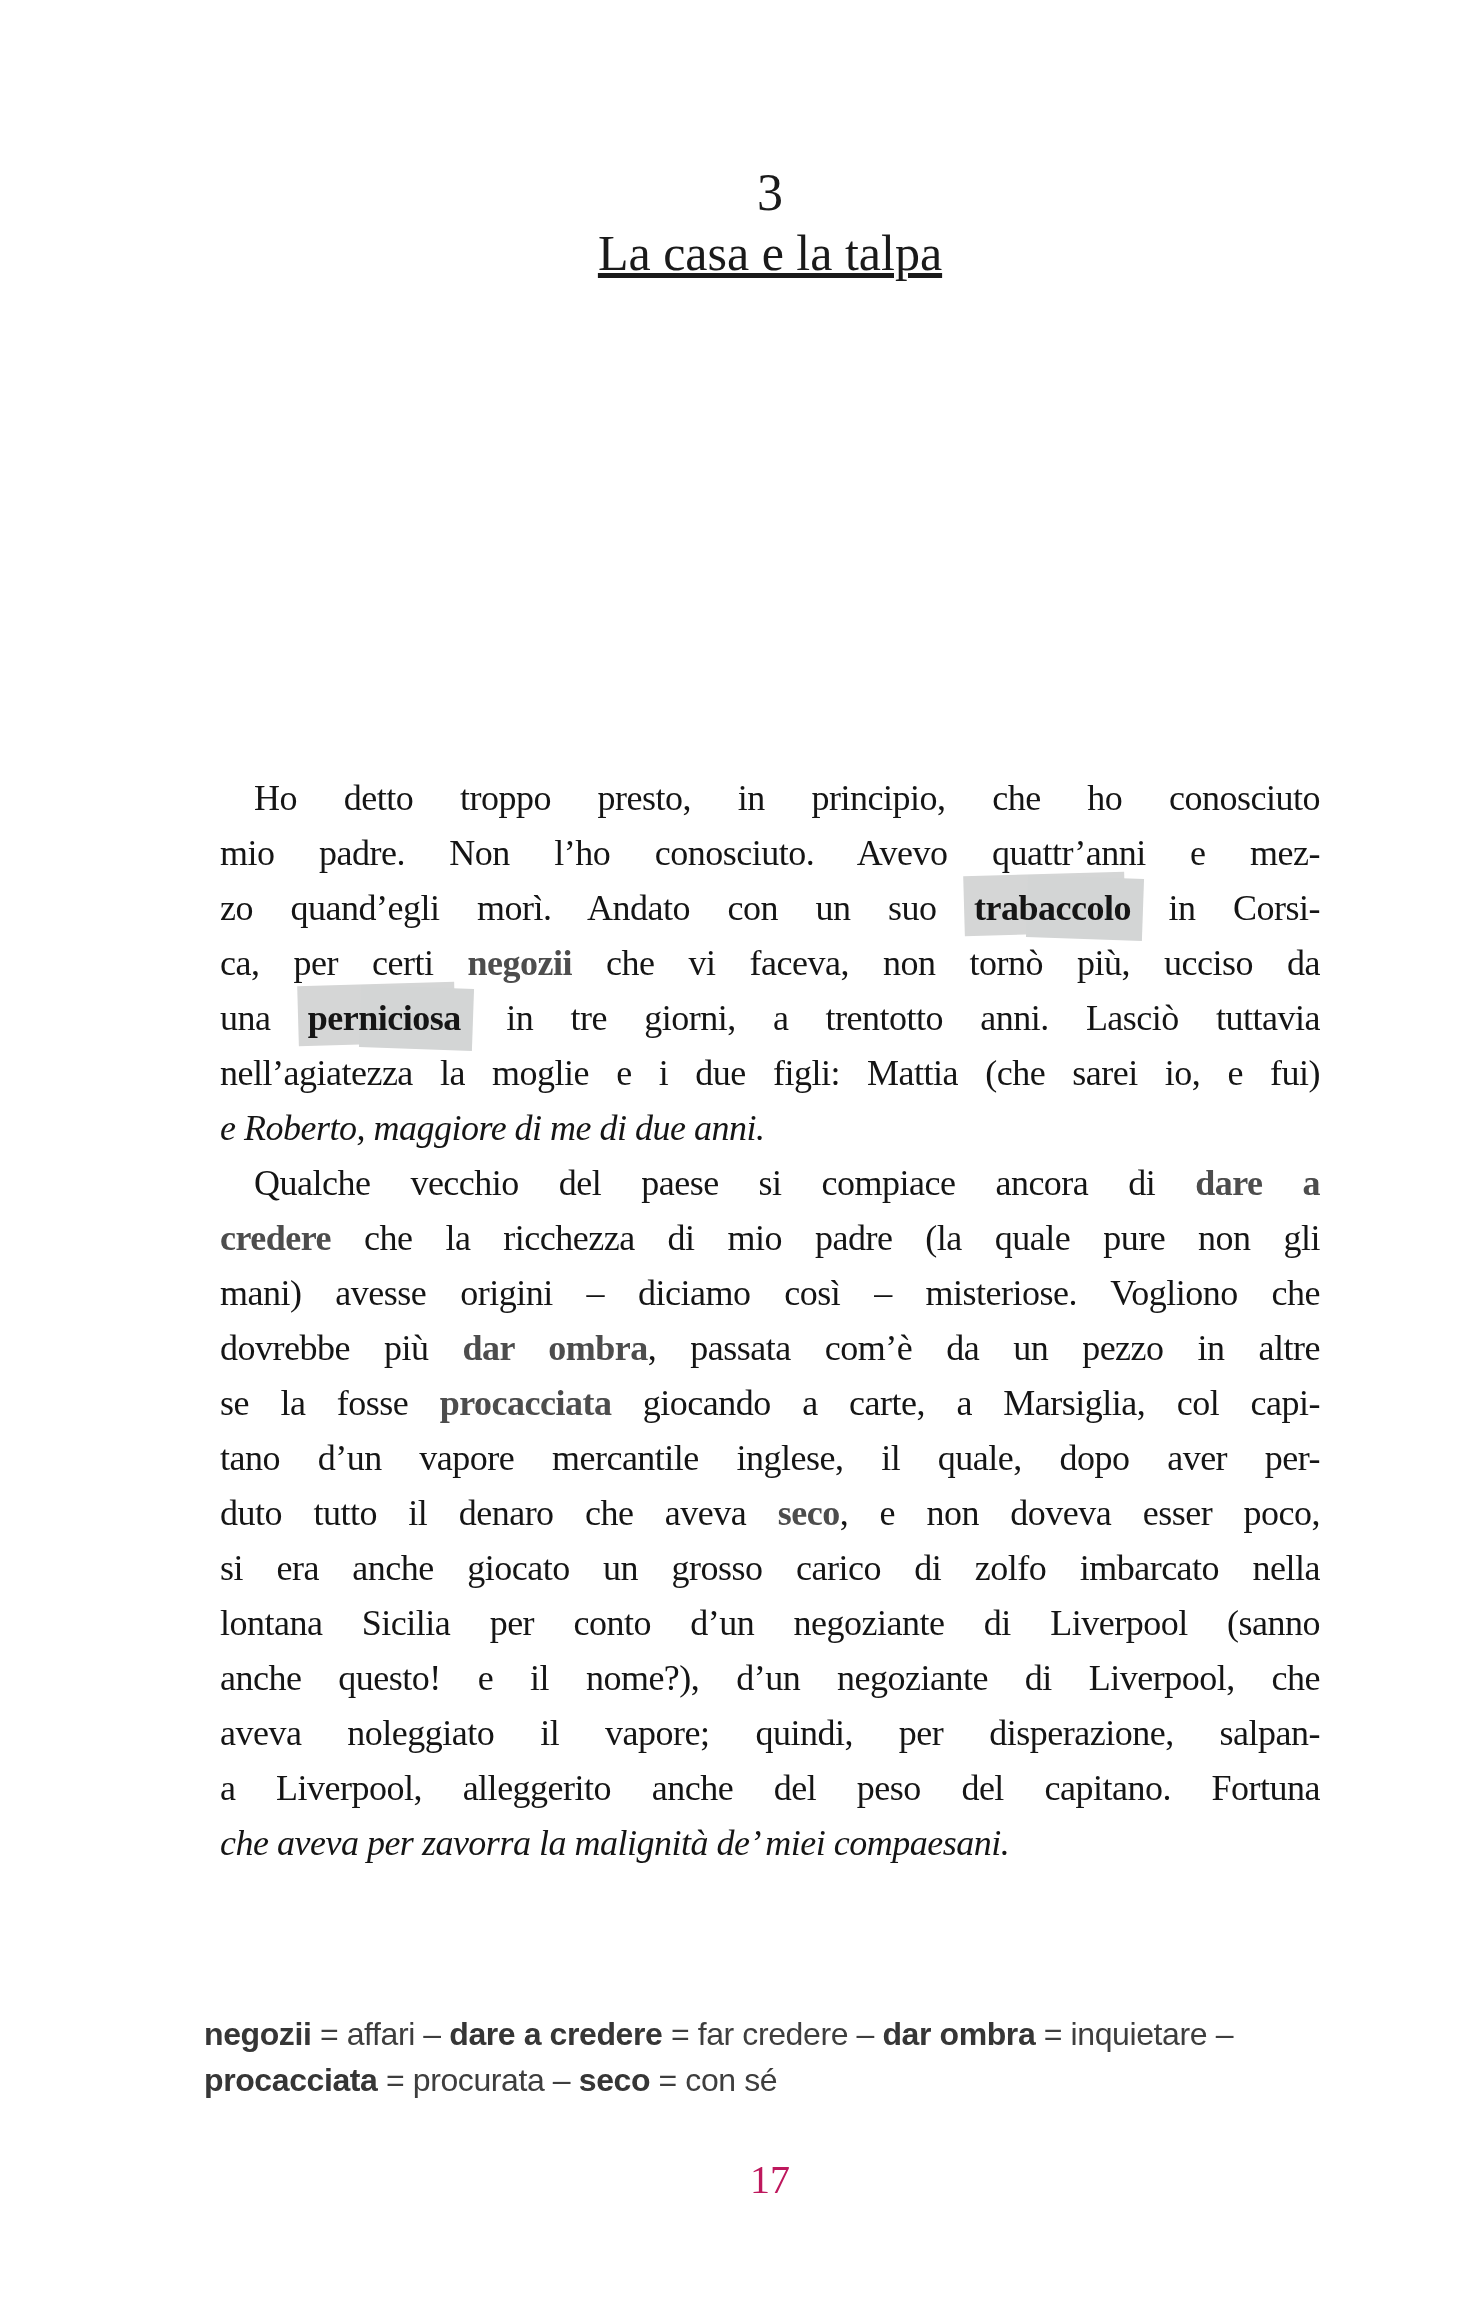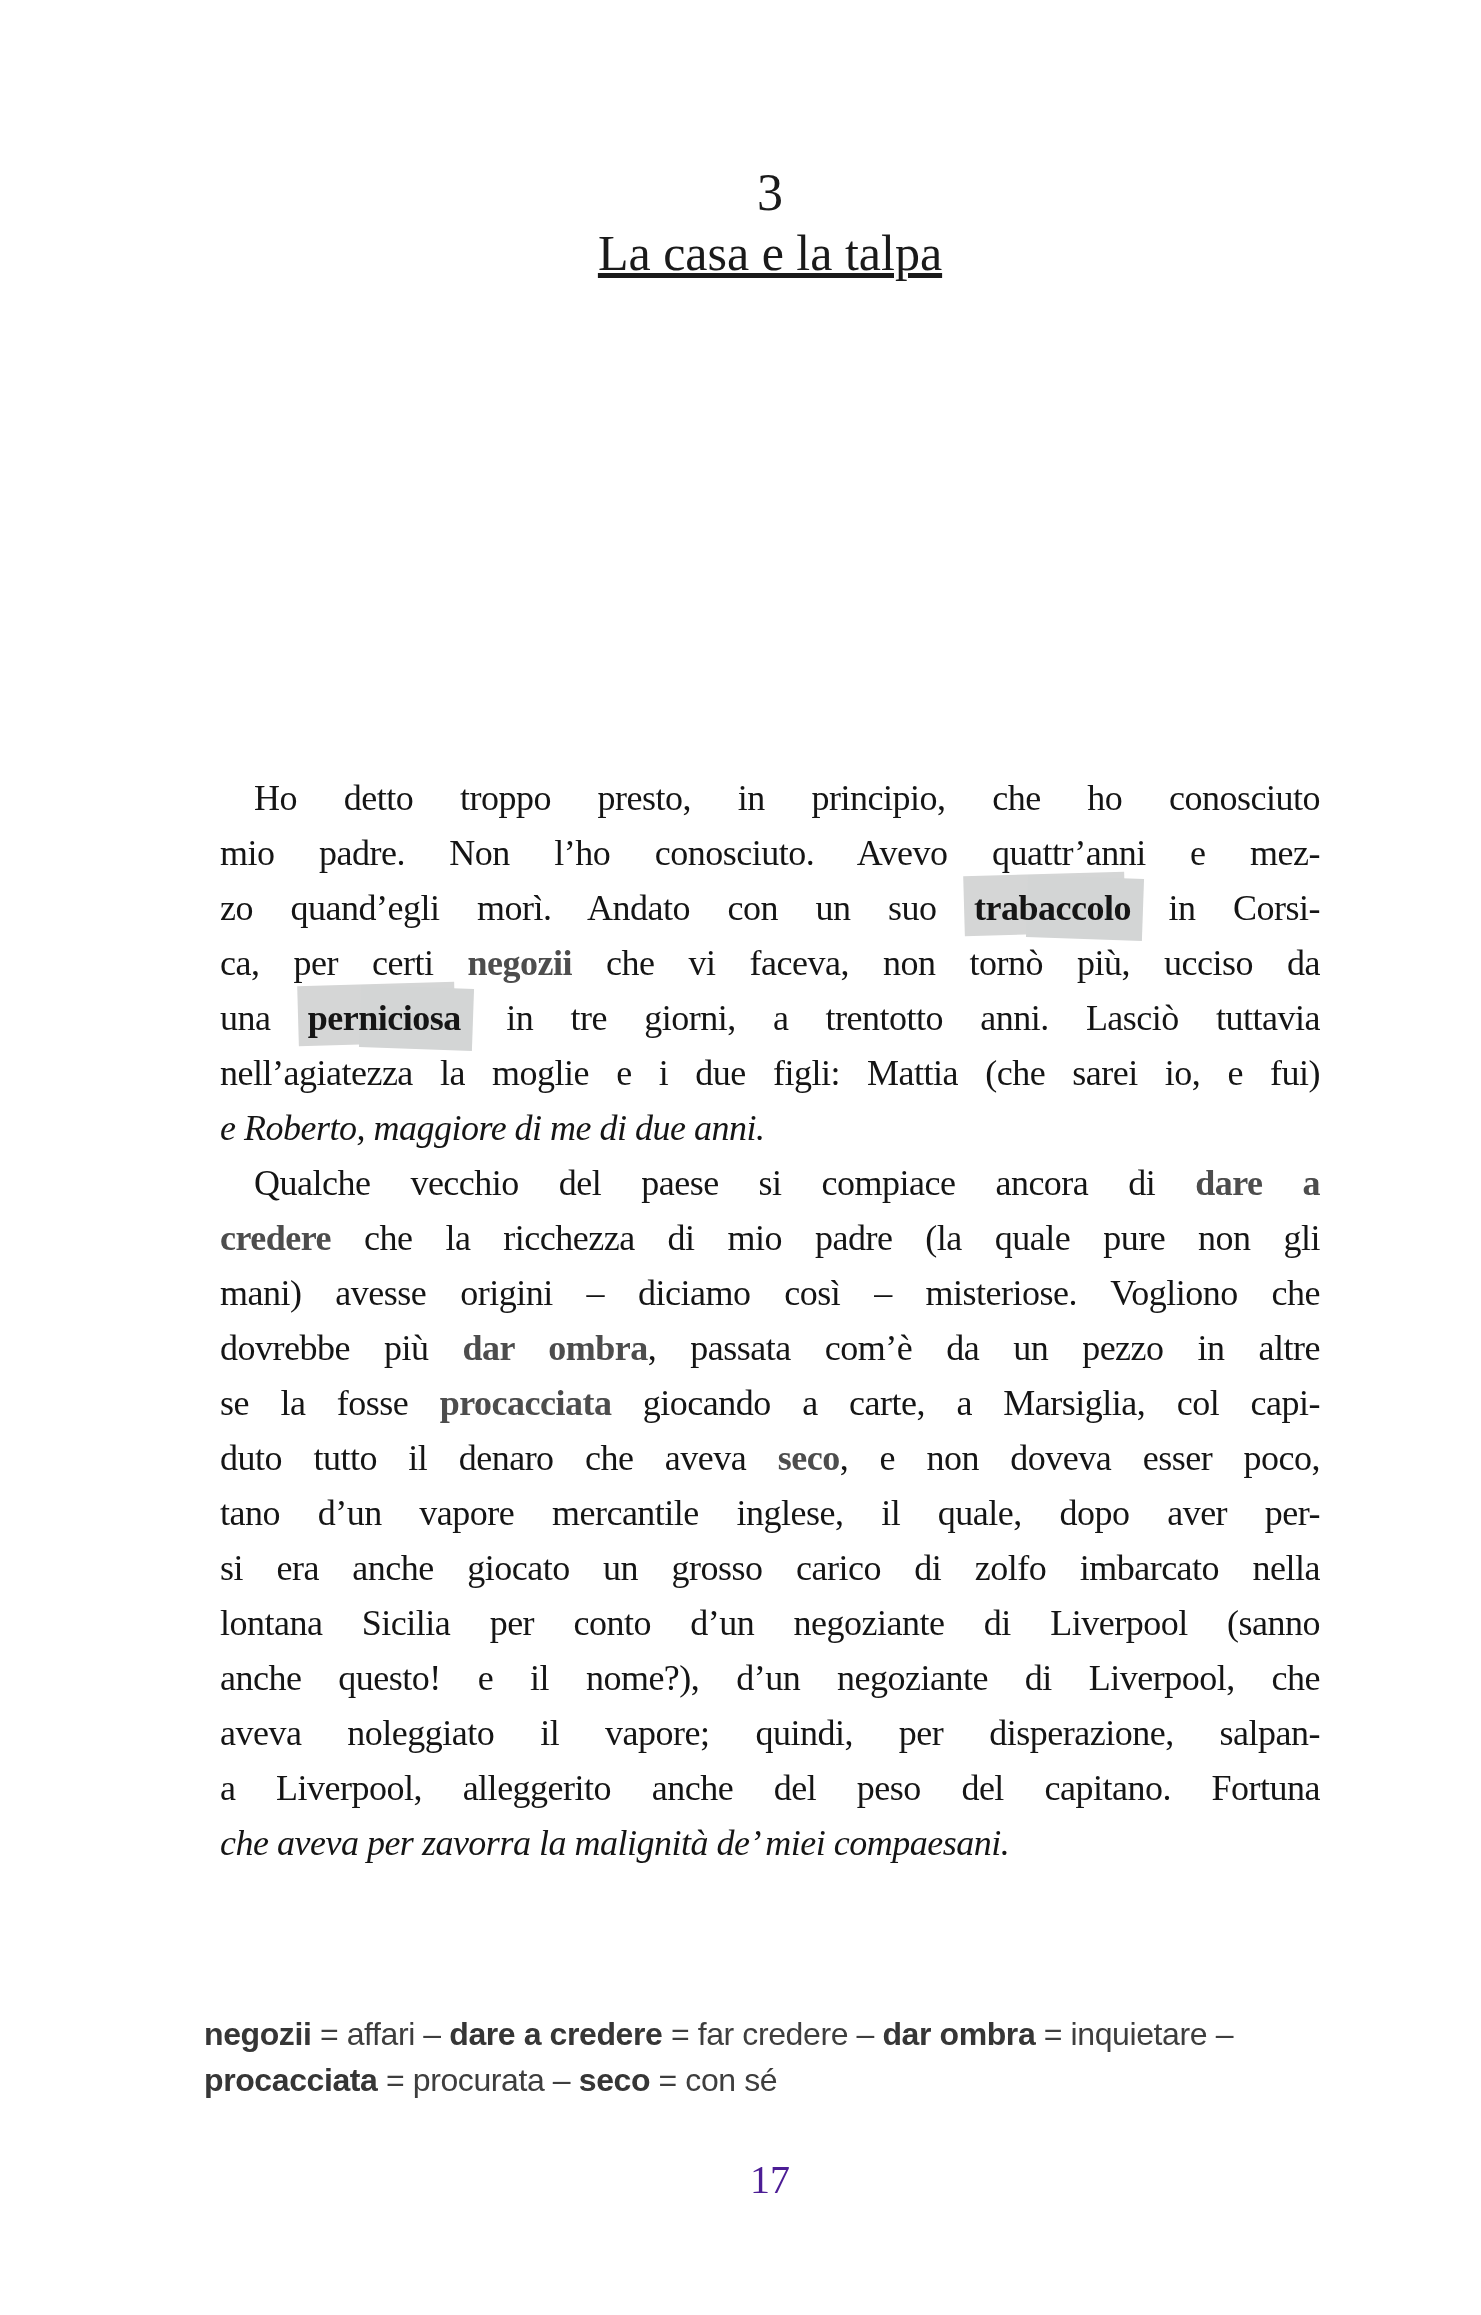--- a/index.html
+++ b/index.html
@@ -101,21 +101,21 @@
   }
 
   
   .page-number {
     position: absolute;
     top: 2156px;
     left: 220px;
     width: 1100px;
     text-align: center;
     font-size: 40px;
-    color: #4c1d95;
+    color: #be185d;
   }
 </style>
 </head>
 <body>
 
 <div class="page">
 
   <header class="chapter-head">
     <div class="chapter-number">3</div>
     <div class="chapter-title">La casa e la talpa</div>
@@ -132,22 +132,22 @@
       <div class="line"><span>nell’agiatezza la moglie e i due figli: Mattia (che sarei io, e fui)</span></div>
       <div class="line last"><span>e Roberto, maggiore di me di due anni.</span></div>
     </section>
 
     <section>
       <div class="line indent"><span>Qualche vecchio del paese si compiace ancora di </span><span class="bold-term">dare a</span></div>
       <div class="line"><span class="bold-term">credere</span><span> che la ricchezza di mio padre (la quale pure non gli</span></div>
       <div class="line"><span>mani) avesse origini – diciamo così – misteriose. Vogliono che</span></div>
       <div class="line"><span>dovrebbe più </span><span class="bold-term">dar ombra</span><span>, passata com’è da un pezzo in altre</span></div>
       <div class="line"><span>se la fosse </span><span class="bold-term">procacciata</span><span> giocando a carte, a Marsiglia, col capi-</span></div>
+      <div class="line"><span>tano d’un vapore mercantile inglese, il quale, dopo aver per-</span></div>
       <div class="line"><span>duto tutto il denaro che aveva </span><span class="bold-term">seco</span><span>, e non doveva esser poco,</span></div>
-      <div class="line"><span>tano d’un vapore mercantile inglese, il quale, dopo aver per-</span></div>
       <div class="line"><span>si era anche giocato un grosso carico di zolfo imbarcato nella</span></div>
       <div class="line"><span>lontana Sicilia per conto d’un negoziante di Liverpool (sanno</span></div>
       <div class="line"><span>anche questo! e il nome?), d’un negoziante di Liverpool, che</span></div>
       <div class="line"><span>aveva noleggiato il vapore; quindi, per disperazione, salpan-</span></div>
       <div class="line"><span>a Liverpool, alleggerito anche del peso del capitano. Fortuna</span></div>
       <div class="line last"><span>che aveva per zavorra la malignità de’ miei compaesani.</span></div>
     </section>
 
   </main>
 

